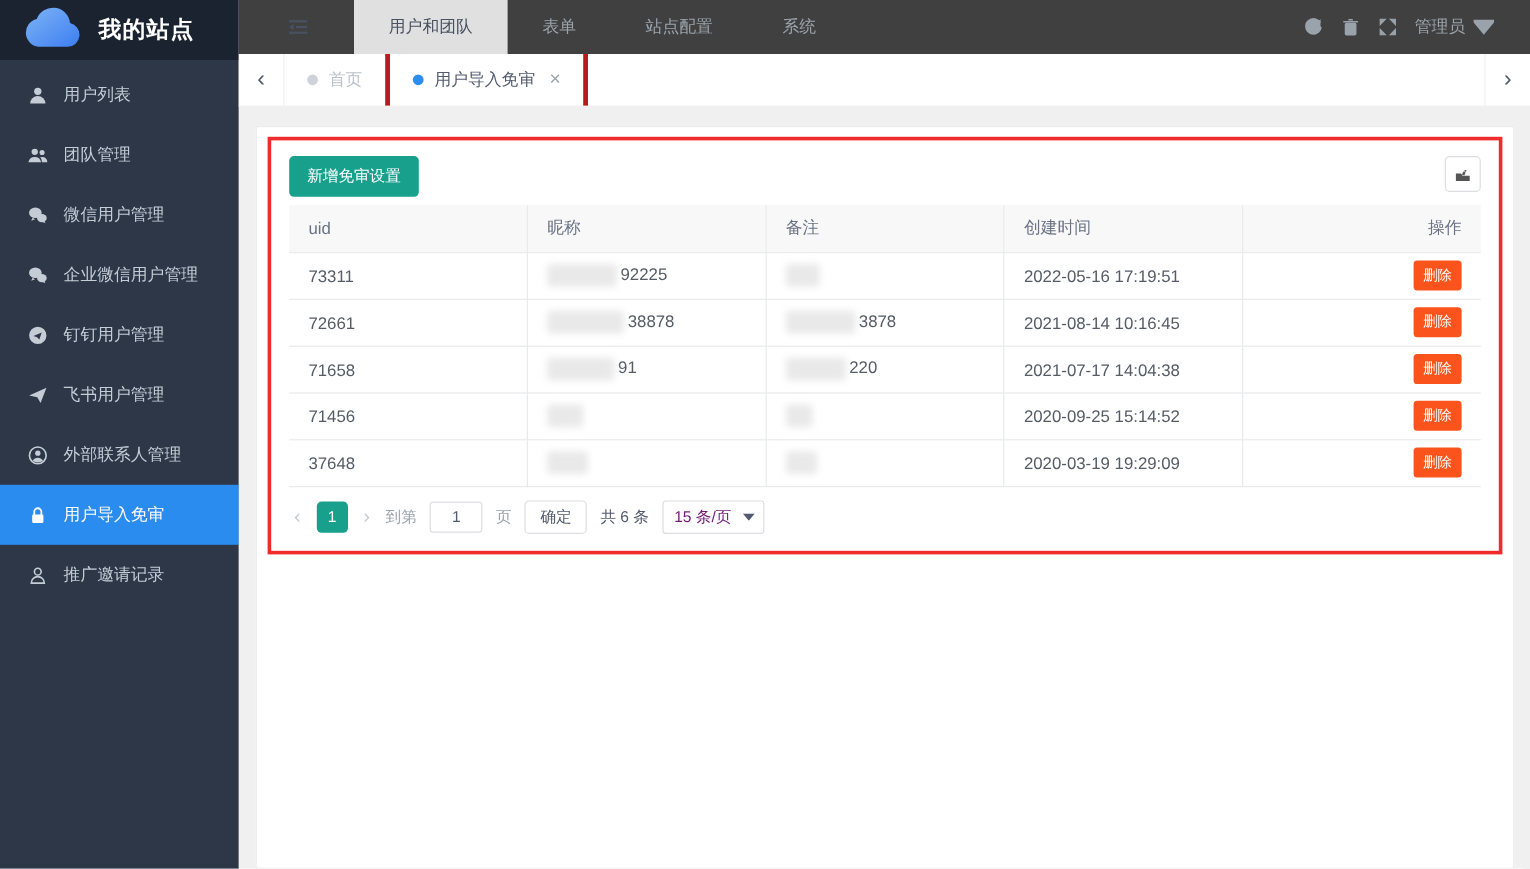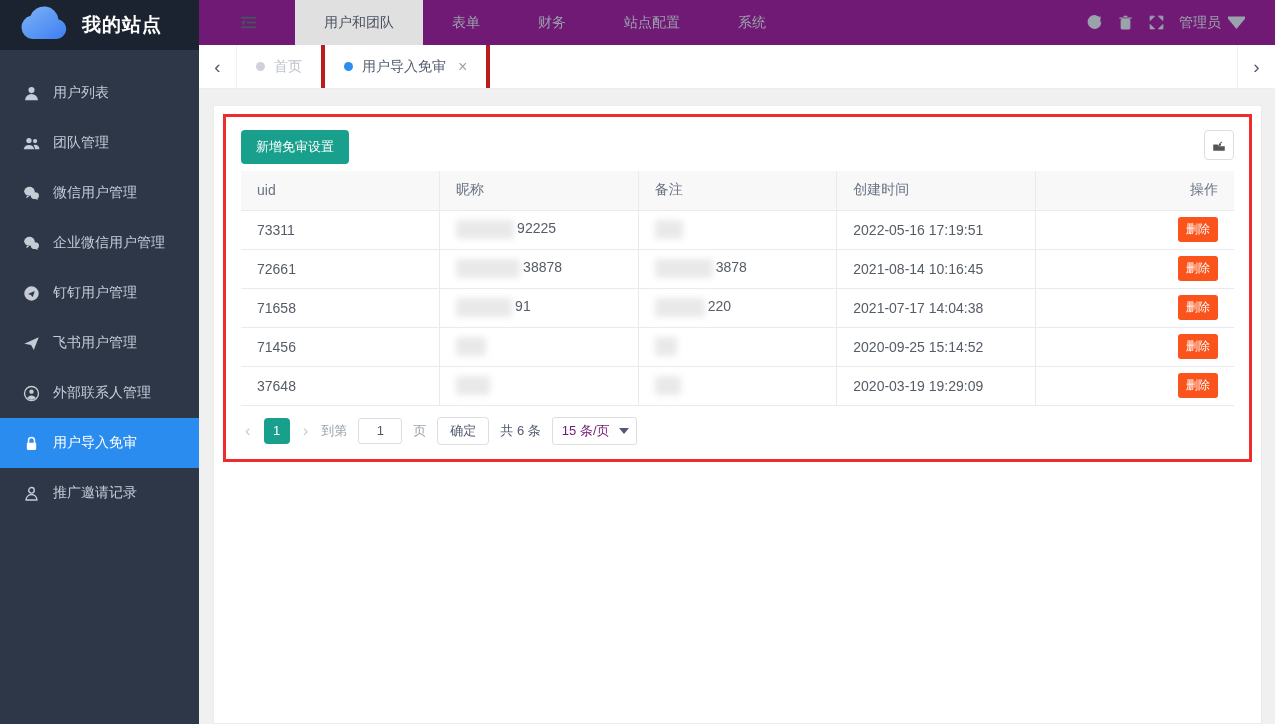--- a/index.html
+++ b/index.html
@@ -3,31 +3,31 @@
 <meta charset="utf-8">
 <style>
   * { margin:0; padding:0; box-sizing:border-box; }
   html,body { width:1275px; height:724px; overflow:hidden; font-family:"Liberation Sans","DejaVu Sans",sans-serif; }
   .app { display:flex; width:1275px; height:724px; }
 
   
   .sidebar { width:199px; flex-shrink:0; background:#2d3748; display:flex; flex-direction:column; }
   .logo { height:50px; background:#1c2330; display:flex; align-items:center; padding-left:18px; gap:12px; }
   .logo-text { color:#ffffff; font-size:19px; font-weight:bold; letter-spacing:1px; }
-  .menu { padding-top:18px; }
+  .menu { padding-top:4px; }
   .menu-item { height:50px; display:flex; align-items:center; padding-left:23px; gap:13px; color:#c5ccd6; font-size:14px; cursor:pointer; }
   .menu-item .mi-icon { width:17px; height:17px; flex-shrink:0; display:flex; align-items:center; }
   .menu-item.active { background:#2b8cf0; color:#ffffff; }
   .menu-item svg { width:17px; height:17px; fill:currentColor; }
 
   
   .main { flex:1; display:flex; flex-direction:column; background:#f0f0f0; min-width:0; }
 
   
-  .topbar { height:45px; background:#701a75; display:flex; align-items:stretch; flex-shrink:0; }
+  .topbar { height:45px; background:#404040; display:flex; align-items:stretch; flex-shrink:0; }
   .collapse-btn { width:20px; margin:0 36px 0 40px; display:flex; align-items:center; cursor:pointer; color:#495060; }
   .collapse-btn svg { width:19px; height:19px; fill:currentColor; }
   .top-menus { display:flex; align-items:stretch; }
   .top-menu { display:flex; align-items:center; padding:0 29px; font-size:14px; color:#9aa3ab; cursor:pointer; }
   .top-menu.active { background:#e0e0e0; color:#495060; }
   .top-actions { margin-left:auto; display:flex; align-items:center; gap:14px; padding-right:30px; color:#9aa3ab; }
   .top-actions svg { width:17px; height:17px; fill:currentColor; stroke:currentColor; }
   .icon-btn { display:flex; align-items:center; cursor:pointer; }
   .user-drop { display:flex; align-items:center; gap:7px; font-size:14px; color:#9aa3ab; cursor:pointer; }
   .caret { width:10px; height:6px; }
@@ -196,23 +196,20 @@
             <path d="M6 7.2v5.6L2.2 10z"></path>
             <rect x="2" y="14" width="16" height="2"></rect>
           </svg>
       </span>
       <nav class="top-menus">
         <div class="top-menu active">
             <span>用户和团队</span>
           </div>
         <div class="top-menu">
             <span>表单</span>
-          </div>
-        <div class="top-menu">
-            <span>财务</span>
           </div>
         <div class="top-menu">
             <span>站点配置</span>
           </div>
         <div class="top-menu">
             <span>系统</span>
           </div>
       </nav>
       <div class="top-actions">
         <span class="icon-btn">

